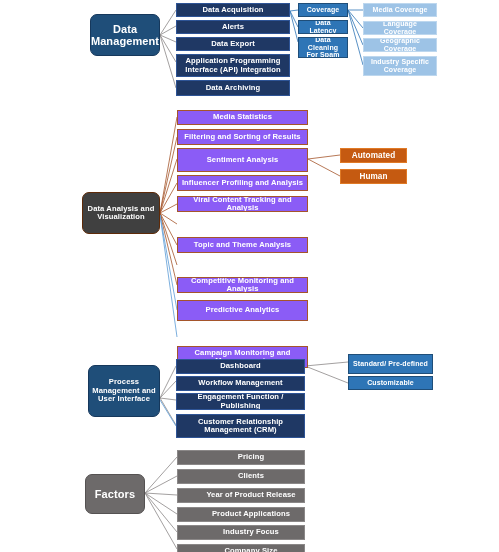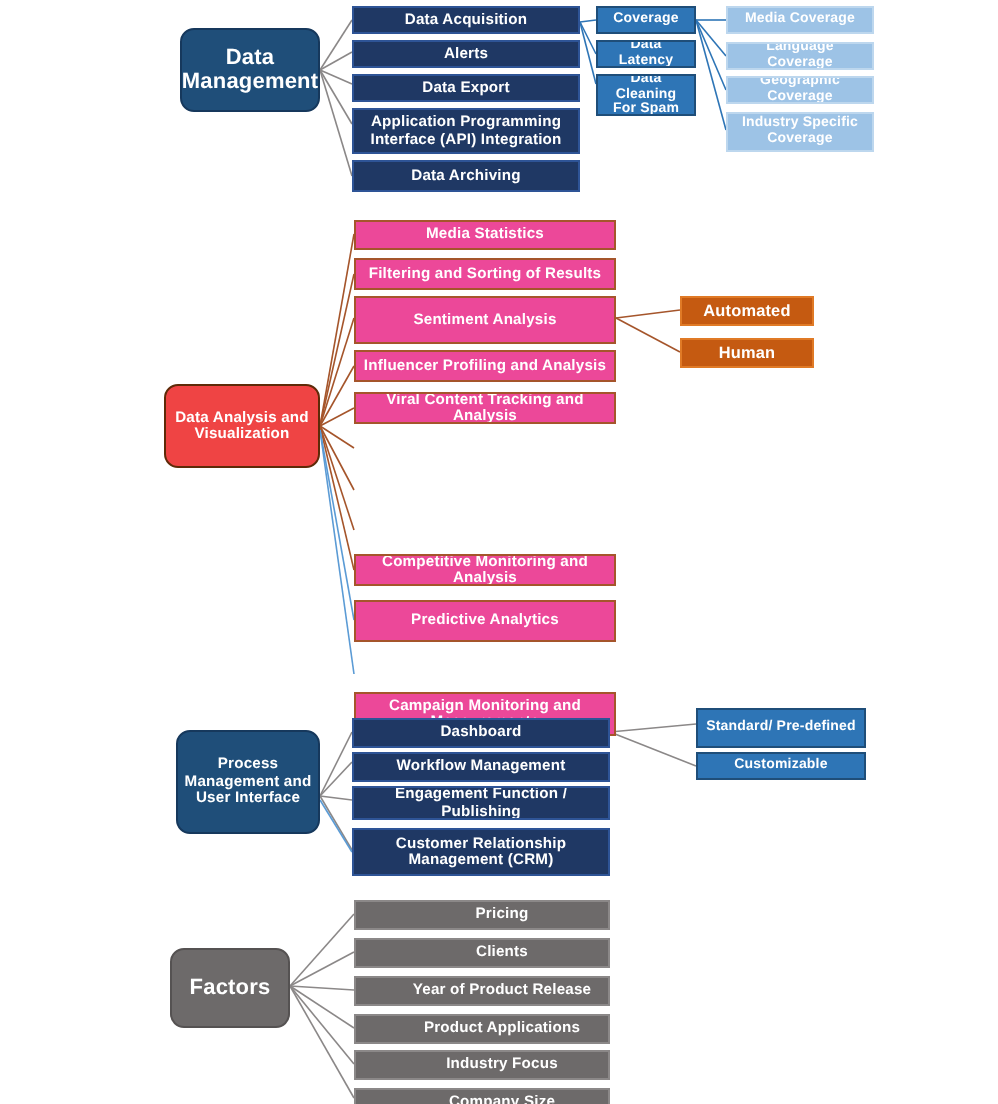--- a/index.html
+++ b/index.html
@@ -39,22 +39,22 @@
     line-height: 1.12;
     letter-spacing: 0.1px;
     padding: 1px 3px;
     overflow: hidden;
   }
   
   .navy       { background: #1F3864; border: 1px solid #2E5496; text-align: center; }
   .navy-round { background: #1F4E79; border: 1px solid #16385C; border-radius: 7px; }
   .blue-mid   { background: #2E75B6; border: 1px solid #1F4E79; }
   .blue-light { background: #9DC3E6; border: 1px solid #BDD7EE; }
-  .brown      { background: #ec4899; border: 1px solid #A5552B; }
-  .brown-round{ background: #ef4444; border: 1px solid #5E2A08; border-radius: 7px; }
+  .brown      { background: #8b5cf6; border: 1px solid #A5552B; }
+  .brown-round{ background: #404040; border: 1px solid #5E2A08; border-radius: 7px; }
   .orange     { background: #C55A11; border: 1px solid #E07A26; }
   .gray       { background: #6D6A6A; border: 1px solid #8B8888; padding-left: 23px; }
   .gray-round { background: #6D6A6A; border: 1px solid #555252; border-radius: 7px; }
 
   .fs10 { font-size: 8.2px; }
   .fs9  { font-size: 7.6px; }
   .fs8  { font-size: 7.0px; }
   .fs11 { font-size: 11px; }
 </style>
 </head>
@@ -145,20 +145,21 @@
   <div class="node blue-light fs8" style="left:363px; top:38px; width:74px; height:14px;">Geographic Coverage</div>
   <div class="node blue-light fs8" style="left:363px; top:56px; width:74px; height:20px;">Industry Specific Coverage</div>
 
   <div class="node brown-round fs9" style="left:82px; top:192px; width:78px; height:42px;">Data Analysis and Visualization</div>
 
   <div class="node brown fs9" style="left:177px; top:110px; width:131px; height:15px;">Media Statistics</div>
   <div class="node brown fs9" style="left:177px; top:129px; width:131px; height:16px;">Filtering and Sorting of Results</div>
   <div class="node brown fs9" style="left:177px; top:148px; width:131px; height:24px;">Sentiment Analysis</div>
   <div class="node brown fs9" style="left:177px; top:175px; width:131px; height:16px;">Influencer Profiling and Analysis</div>
   <div class="node brown fs9" style="left:177px; top:196px; width:131px; height:16px;">Viral Content Tracking  and Analysis</div>
+  <div class="node brown fs9" style="left:177px; top:237px; width:131px; height:16px;">Topic and Theme Analysis</div>
   <div class="node brown fs9" style="left:177px; top:257px; width:131px; height:16px;margin-top:44px;">Word/Tag Cloud</div>
   <div class="node brown fs9" style="left:177px; top:277px; width:131px; height:16px;">Competitive Monitoring and Analysis</div>
   <div class="node brown fs9" style="left:177px; top:300px; width:131px; height:21px;">Predictive Analytics</div>
   <div class="node brown fs9" style="left:177px; top:346px; width:131px; height:22px;">Campaign Monitoring and Measurements</div>
 
   <div class="node orange fs10" style="left:340px; top:148px; width:67px; height:15px;">Automated</div>
   <div class="node orange fs10" style="left:340px; top:169px; width:67px; height:15px;">Human</div>
 
   <div class="node navy-round fs9" style="left:88px; top:365px; width:72px; height:52px;">Process Management and User Interface</div>
 

